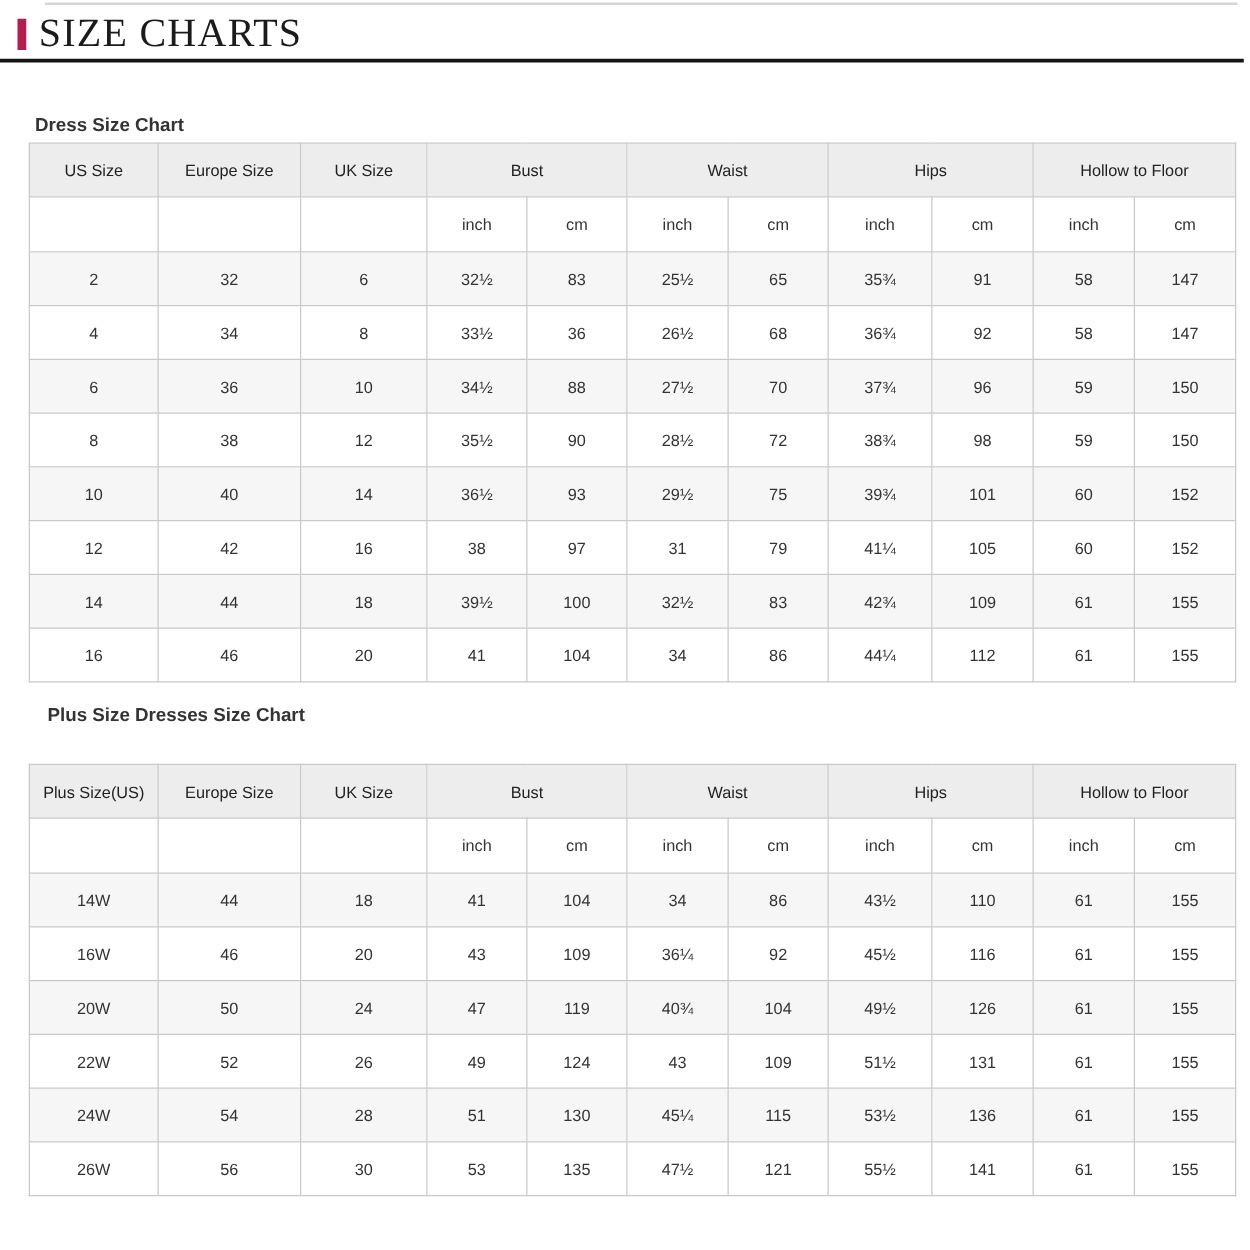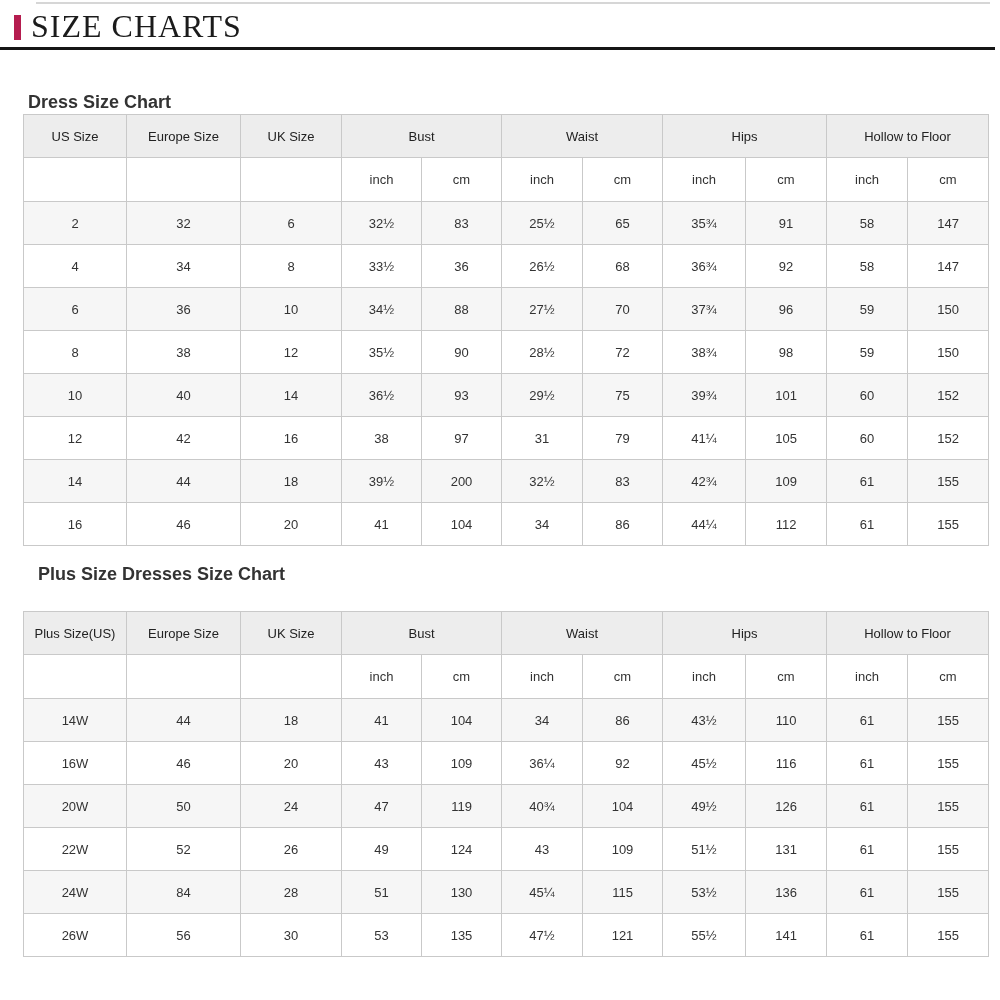--- a/index.html
+++ b/index.html
@@ -45,21 +45,21 @@
     position: absolute;
     top: 47px;
     left: 0;
     width: 995px;
     height: 3px;
     background: #151515;
   }
   .section-label {
     position: absolute;
     left: 28px;
-    font-size: 18px;
+    font-size: 15px;
     font-weight: 700;
     color: #333333;
     white-space: nowrap;
   }
   #label-1 { top: 92px; }
   #label-2 { top: 564px; margin-left: 10px; }
 
   table.size-table {
     position: absolute;
     left: 23px;
@@ -225,21 +225,21 @@
           <td>41¼</td>
           <td>105</td>
           <td>60</td>
           <td>152</td>
         </tr>
         <tr>
           <td>14</td>
           <td>44</td>
           <td>18</td>
           <td>39½</td>
-          <td>200</td>
+          <td>100</td>
           <td>32½</td>
           <td>83</td>
           <td>42¾</td>
           <td>109</td>
           <td>61</td>
           <td>155</td>
         </tr>
         <tr>
           <td>16</td>
           <td>46</td>
@@ -343,21 +343,21 @@
           <td>124</td>
           <td>43</td>
           <td>109</td>
           <td>51½</td>
           <td>131</td>
           <td>61</td>
           <td>155</td>
         </tr>
         <tr>
           <td>24W</td>
-          <td>84</td>
+          <td>54</td>
           <td>28</td>
           <td>51</td>
           <td>130</td>
           <td>45¼</td>
           <td>115</td>
           <td>53½</td>
           <td>136</td>
           <td>61</td>
           <td>155</td>
         </tr>

